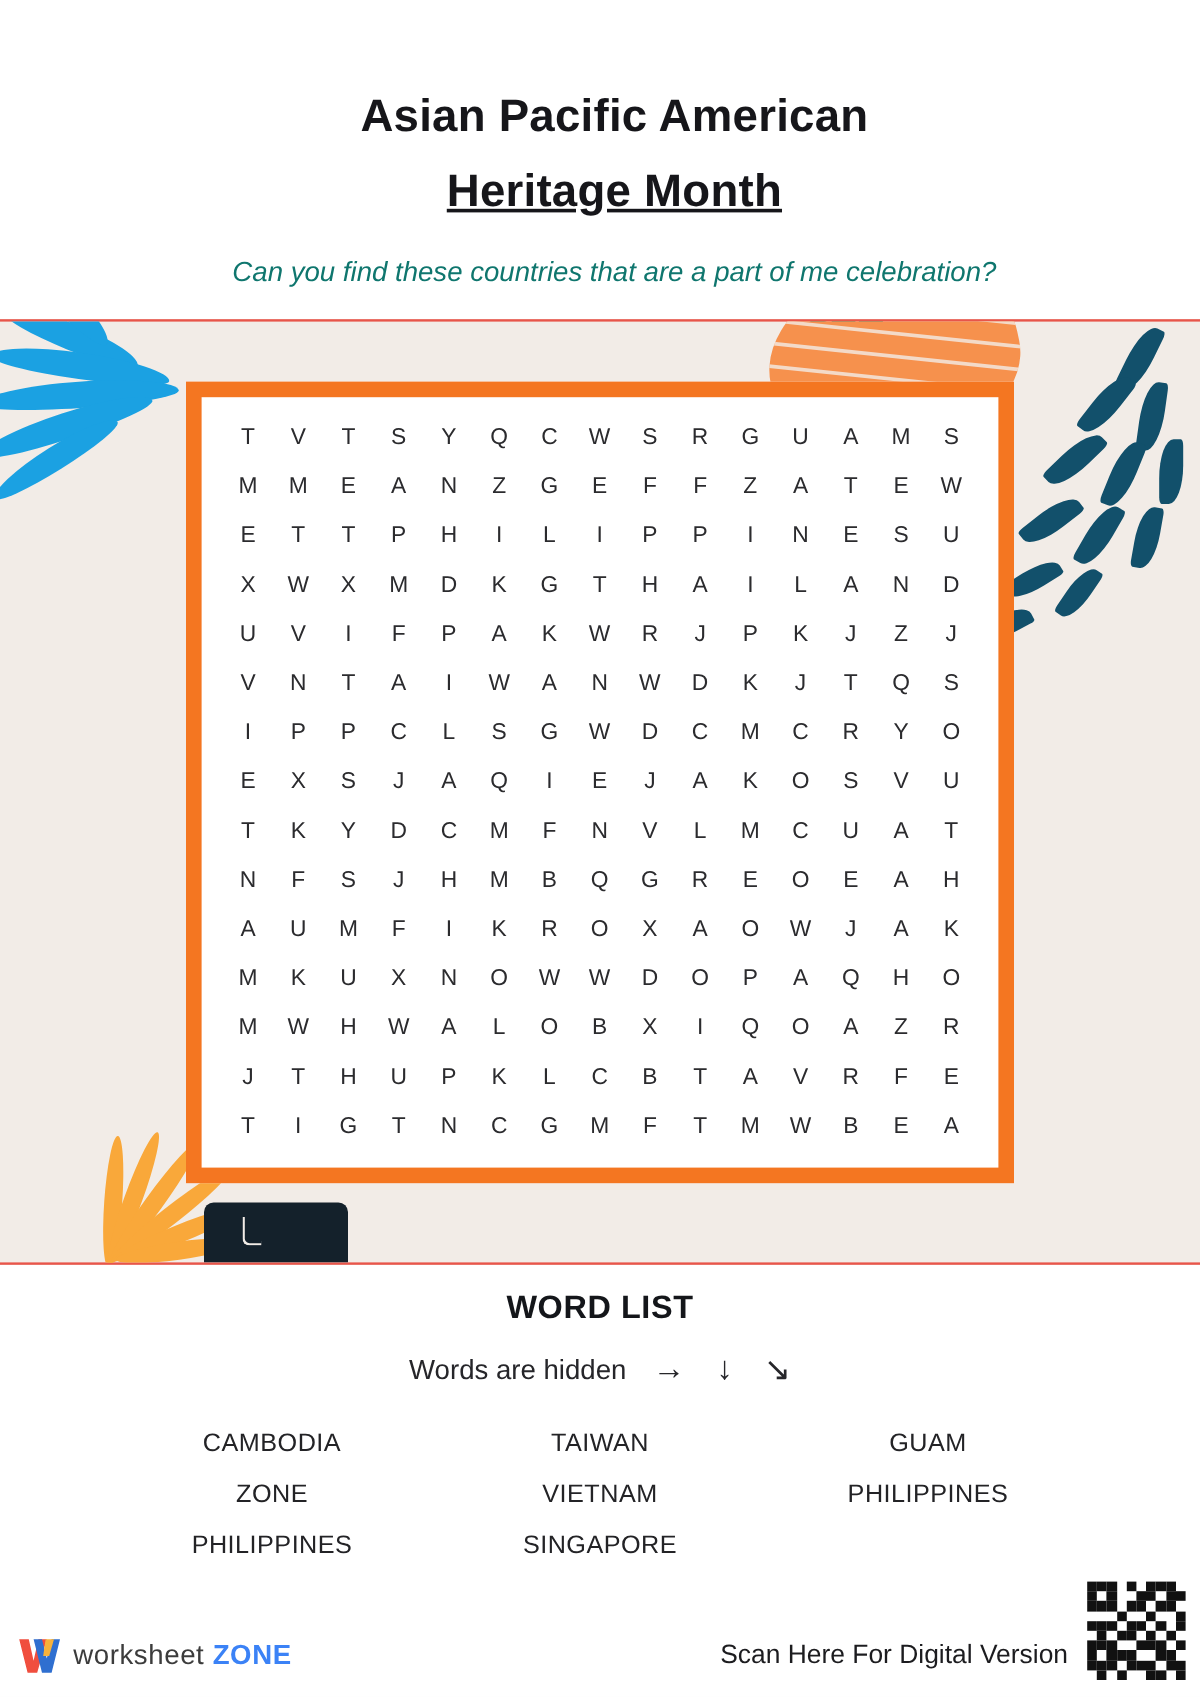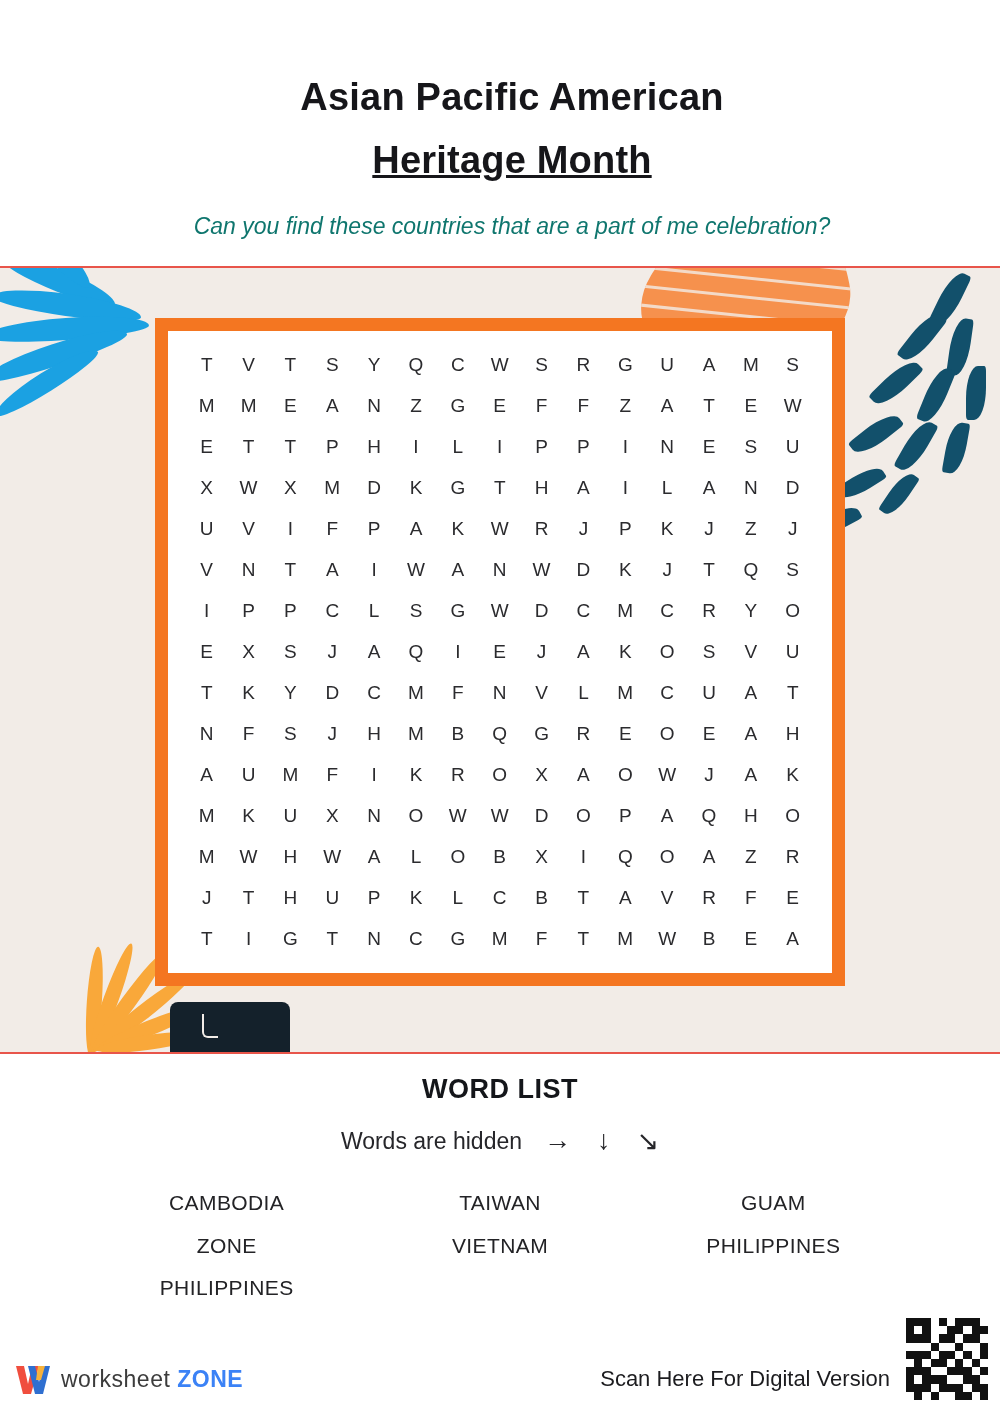--- a/index.html
+++ b/index.html
@@ -627,20 +627,21 @@
       </span>
     </div>
     <div class="words">
       <span class="word">CAMBODIA</span>
       <span class="word">TAIWAN</span>
       <span class="word">GUAM</span>
       <span class="word">ZONE</span>
       <span class="word">VIETNAM</span>
       <span class="word">PHILIPPINES</span>
       <span class="word">PHILIPPINES</span>
+      <span class="word">SINGAPORE</span>
     </div>
   </div>
 
   <div class="footer">
     <div class="logo">
       <span class="logo-mark">
         <svg width="38" height="34" viewBox="0 0 38 34">
           <polygon points="2,4 10,4 14,22 18,4 25,4 17,32 9,32" fill="#f04e3e"></polygon>
           <polygon points="14,4 21,4 25,20 29,4 36,4 29,32 21,32" fill="#2f6fd0"></polygon>
           <polygon points="24,4 31,4 27,18 22,18" fill="#f7b23b"></polygon>

